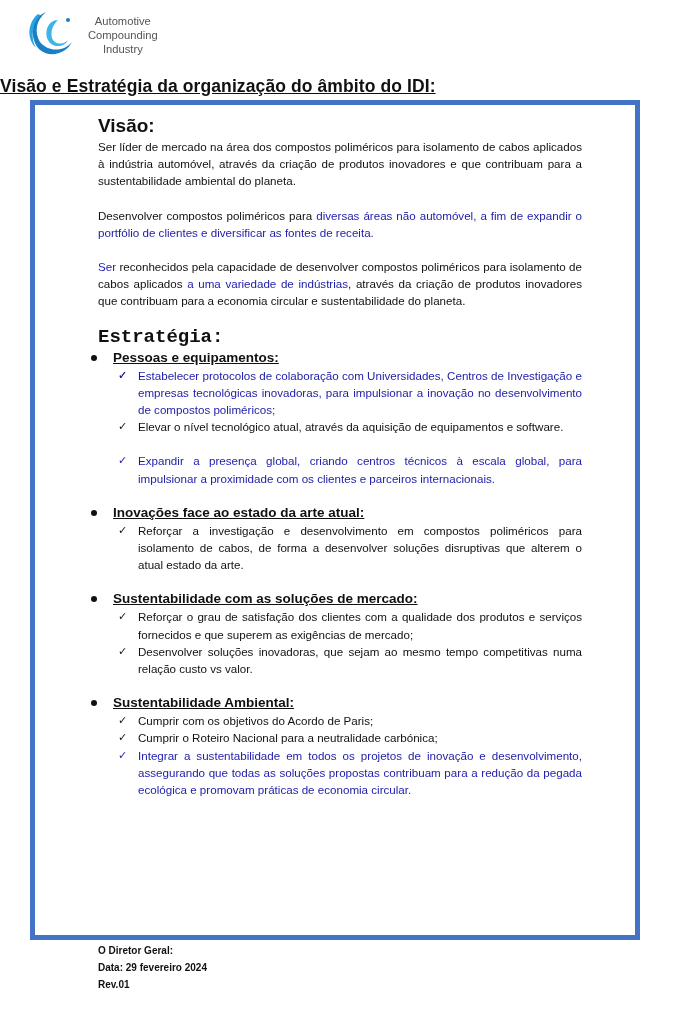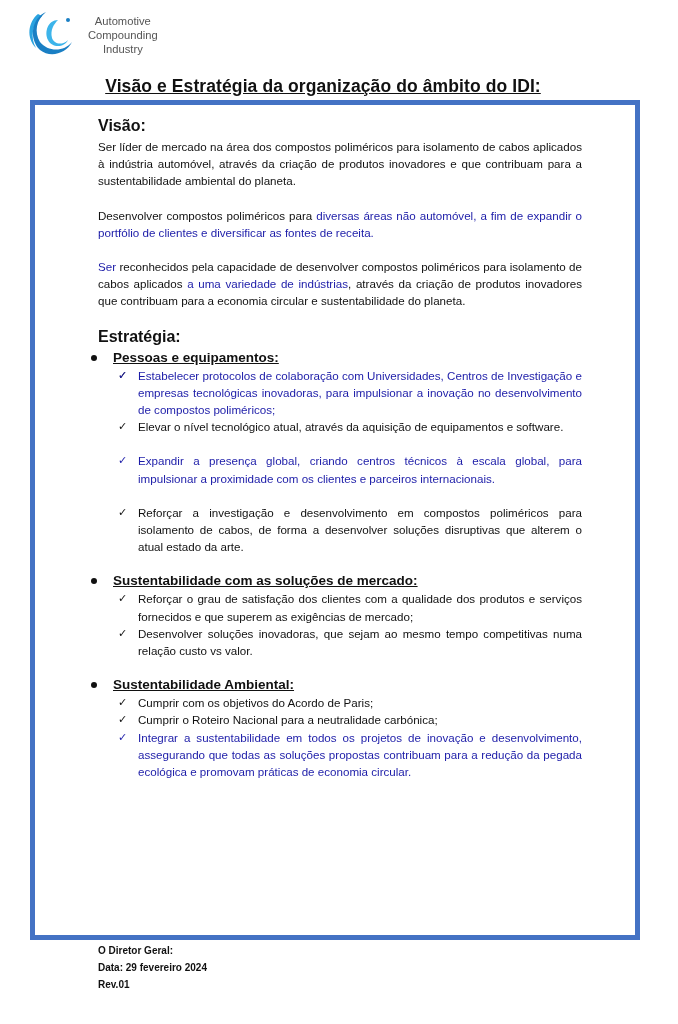--- a/index.html
+++ b/index.html
@@ -1,35 +1,35 @@
 <!DOCTYPE html>
 <html><head>
 <meta charset="utf-8">
 <style>
   html, body { margin:0; padding:0; background:#ffffff; }
   body { width:678px; height:1024px; position:relative; overflow:hidden;
          font-family: "Liberation Sans", "DejaVu Sans", sans-serif; color:#111; }
   .logo { position:absolute; left:24px; top:8px; width:54px; height:50px; }
   .logo-text { position:absolute; left:88px; top:14px; font-size:11.2px; line-height:14px; color:#555;text-align:center; }
   .logo-text div { white-space:nowrap; }
-  .doc-title { position:absolute; left:0; width:646px; top:76px; text-align:center;
+  .doc-title { position:absolute; left:0; width:646px; top:76px; text-align:left;
                font-weight:bold; font-size:17.5px; text-decoration:underline; color:#111; letter-spacing:0.1px; }
   .frame { position:absolute; left:30px; top:100px; width:600px; height:830px;
            border:5px solid #4472c4; box-sizing:content-box; }
   .content { position:absolute; left:98px; top:116px; width:484px; font-size:11.6px; line-height:17.2px; }
-  .h2 { font-weight:bold; font-size:16px; line-height:20px; margin:0 0 2px 0; }
+  .h2 { font-weight:bold; font-size:19px; line-height:20px; margin:0 0 2px 0; }
   .para { text-align:justify; margin:0 0 17px 0; }
   .blue { color:#1c1ca8; }
   .section { position:relative; margin-bottom:17px; }
   .bullet-head { position:relative; font-weight:bold; font-size:13.5px; text-decoration:underline; line-height:18px; margin-left:15px; }
   .bullet-dot { position:absolute; left:-22px; top:6px; width:6px; height:6px; background:#111; border-radius:50%; }
   .items { margin-left:40px; }
   .item { position:relative; text-align:justify; }
   .check { position:absolute; left:-20px; top:0; font-size:11px; }
-  .estr { margin-top:10px; }
+  .estr { margin-top:10px;font-family:Liberation Mono, monospace; }
   .footer { position:absolute; left:98px; top:942px; font-weight:bold; font-size:10px; line-height:17px; }
 </style>
 </head>
 <body>
 
 <div class="logo">
   <svg width="54" height="50" viewBox="0 0 54 50">
     <path d="M14 6 C4 14 2 30 12 40 C6 30 8 16 18 8 Z" fill="#2aa3e0"></path>
     <path d="M22 4 C8 10 4 30 16 42 C26 50 42 46 48 34 C40 44 24 44 16 34 C10 24 12 12 22 4 Z" fill="#1a7fc4"></path>
     <path d="M34 12 C24 12 20 24 24 32 C28 40 40 40 44 32 C38 38 30 36 28 30 C26 22 30 16 34 12 Z" fill="#3cb4ea"></path>
@@ -63,20 +63,21 @@
           <div class="item blue"><span class="check">✓</span><span>Estabelecer protocolos de colaboração com Universidades, Centros de Investigação e empresas tecnológicas inovadoras, para impulsionar a inovação no desenvolvimento de compostos poliméricos;</span></div>
           <div class="item"><span class="check">✓</span><span>Elevar o nível tecnológico atual, através da aquisição de equipamentos e software.</span></div>
         </div>
       </div>
       <div class="section">
         <div class="items">
           <div class="item blue"><span class="check">✓</span><span>Expandir a presença global, criando centros técnicos à escala global, para impulsionar a proximidade com os clientes e parceiros internacionais.</span></div>
         </div>
       </div>
       <div class="section">
+        <div class="bullet-head"><span class="bullet-dot"></span><span>Inovações face ao estado da arte atual:</span></div>
         <div class="items">
           <div class="item"><span class="check">✓</span><span>Reforçar a investigação e desenvolvimento em compostos poliméricos para isolamento de cabos, de forma a desenvolver soluções disruptivas que alterem o atual estado da arte.</span></div>
         </div>
       </div>
       <div class="section">
         <div class="bullet-head"><span class="bullet-dot"></span><span>Sustentabilidade com as soluções de mercado:</span></div>
         <div class="items">
           <div class="item"><span class="check">✓</span><span>Reforçar o grau de satisfação dos clientes com a qualidade dos produtos e serviços fornecidos e que superem as exigências de mercado;</span></div>
           <div class="item"><span class="check">✓</span><span>Desenvolver soluções inovadoras, que sejam ao mesmo tempo competitivas numa relação custo vs valor.</span></div>
         </div>

